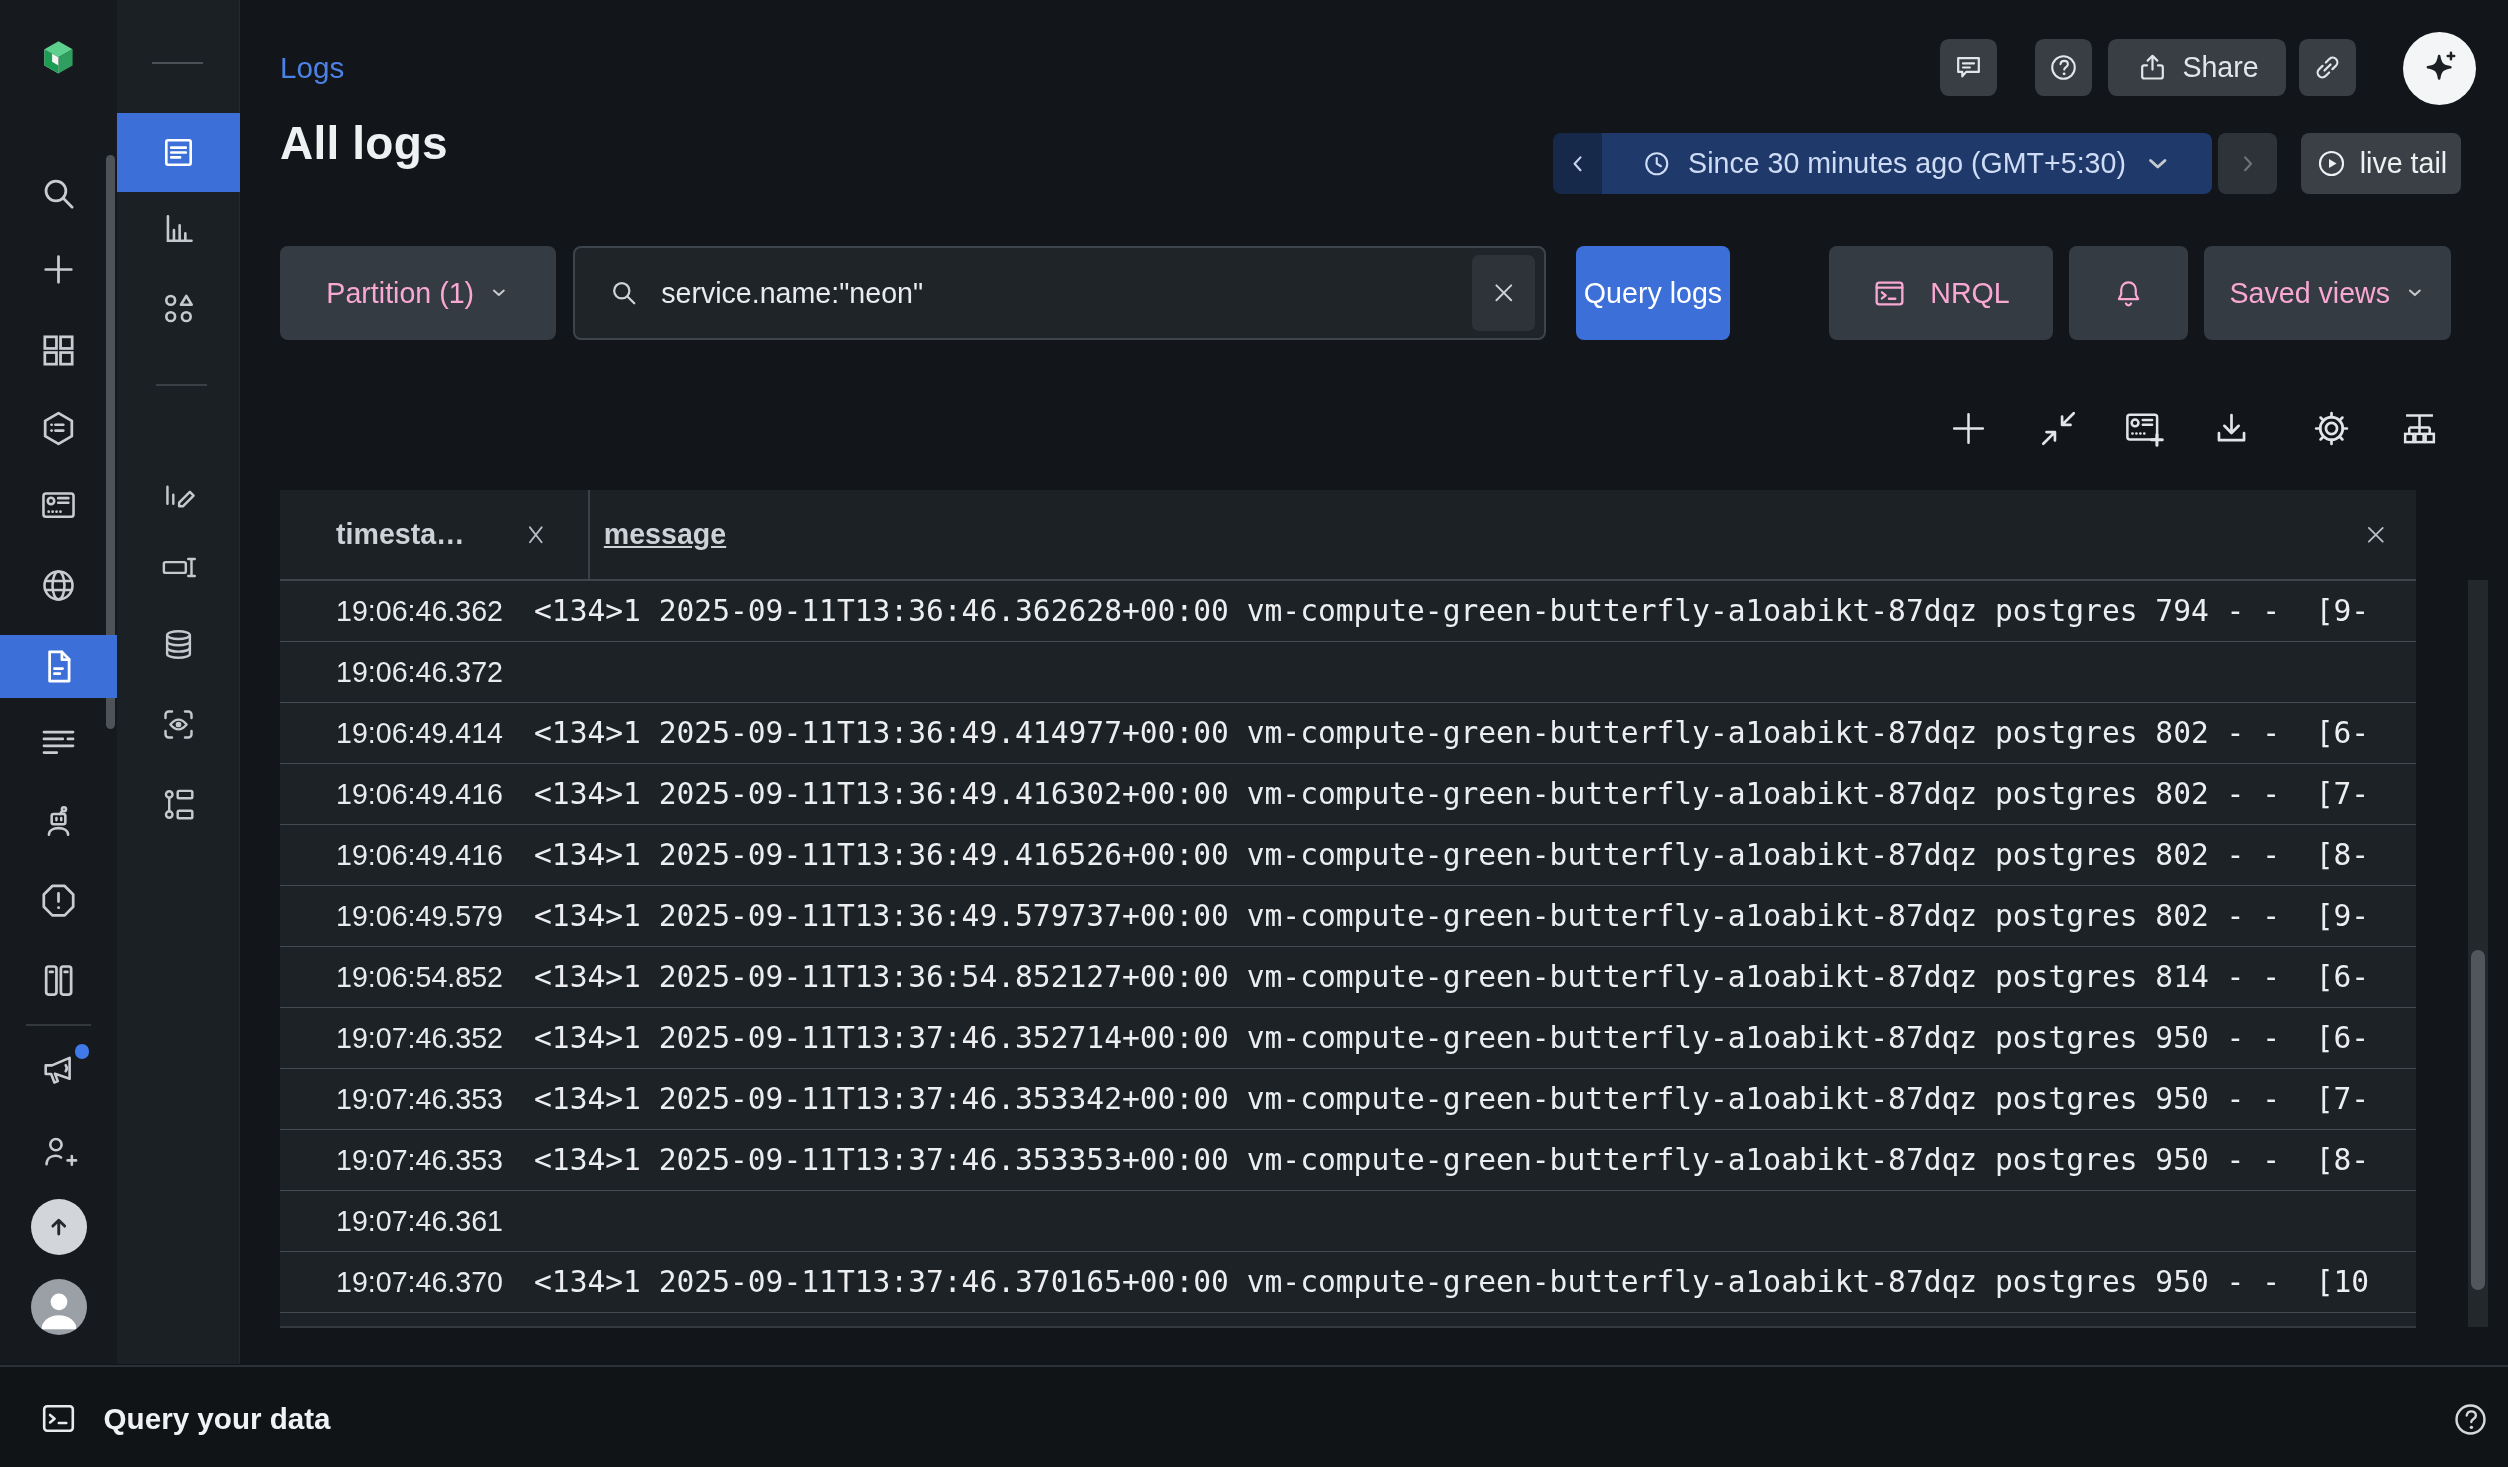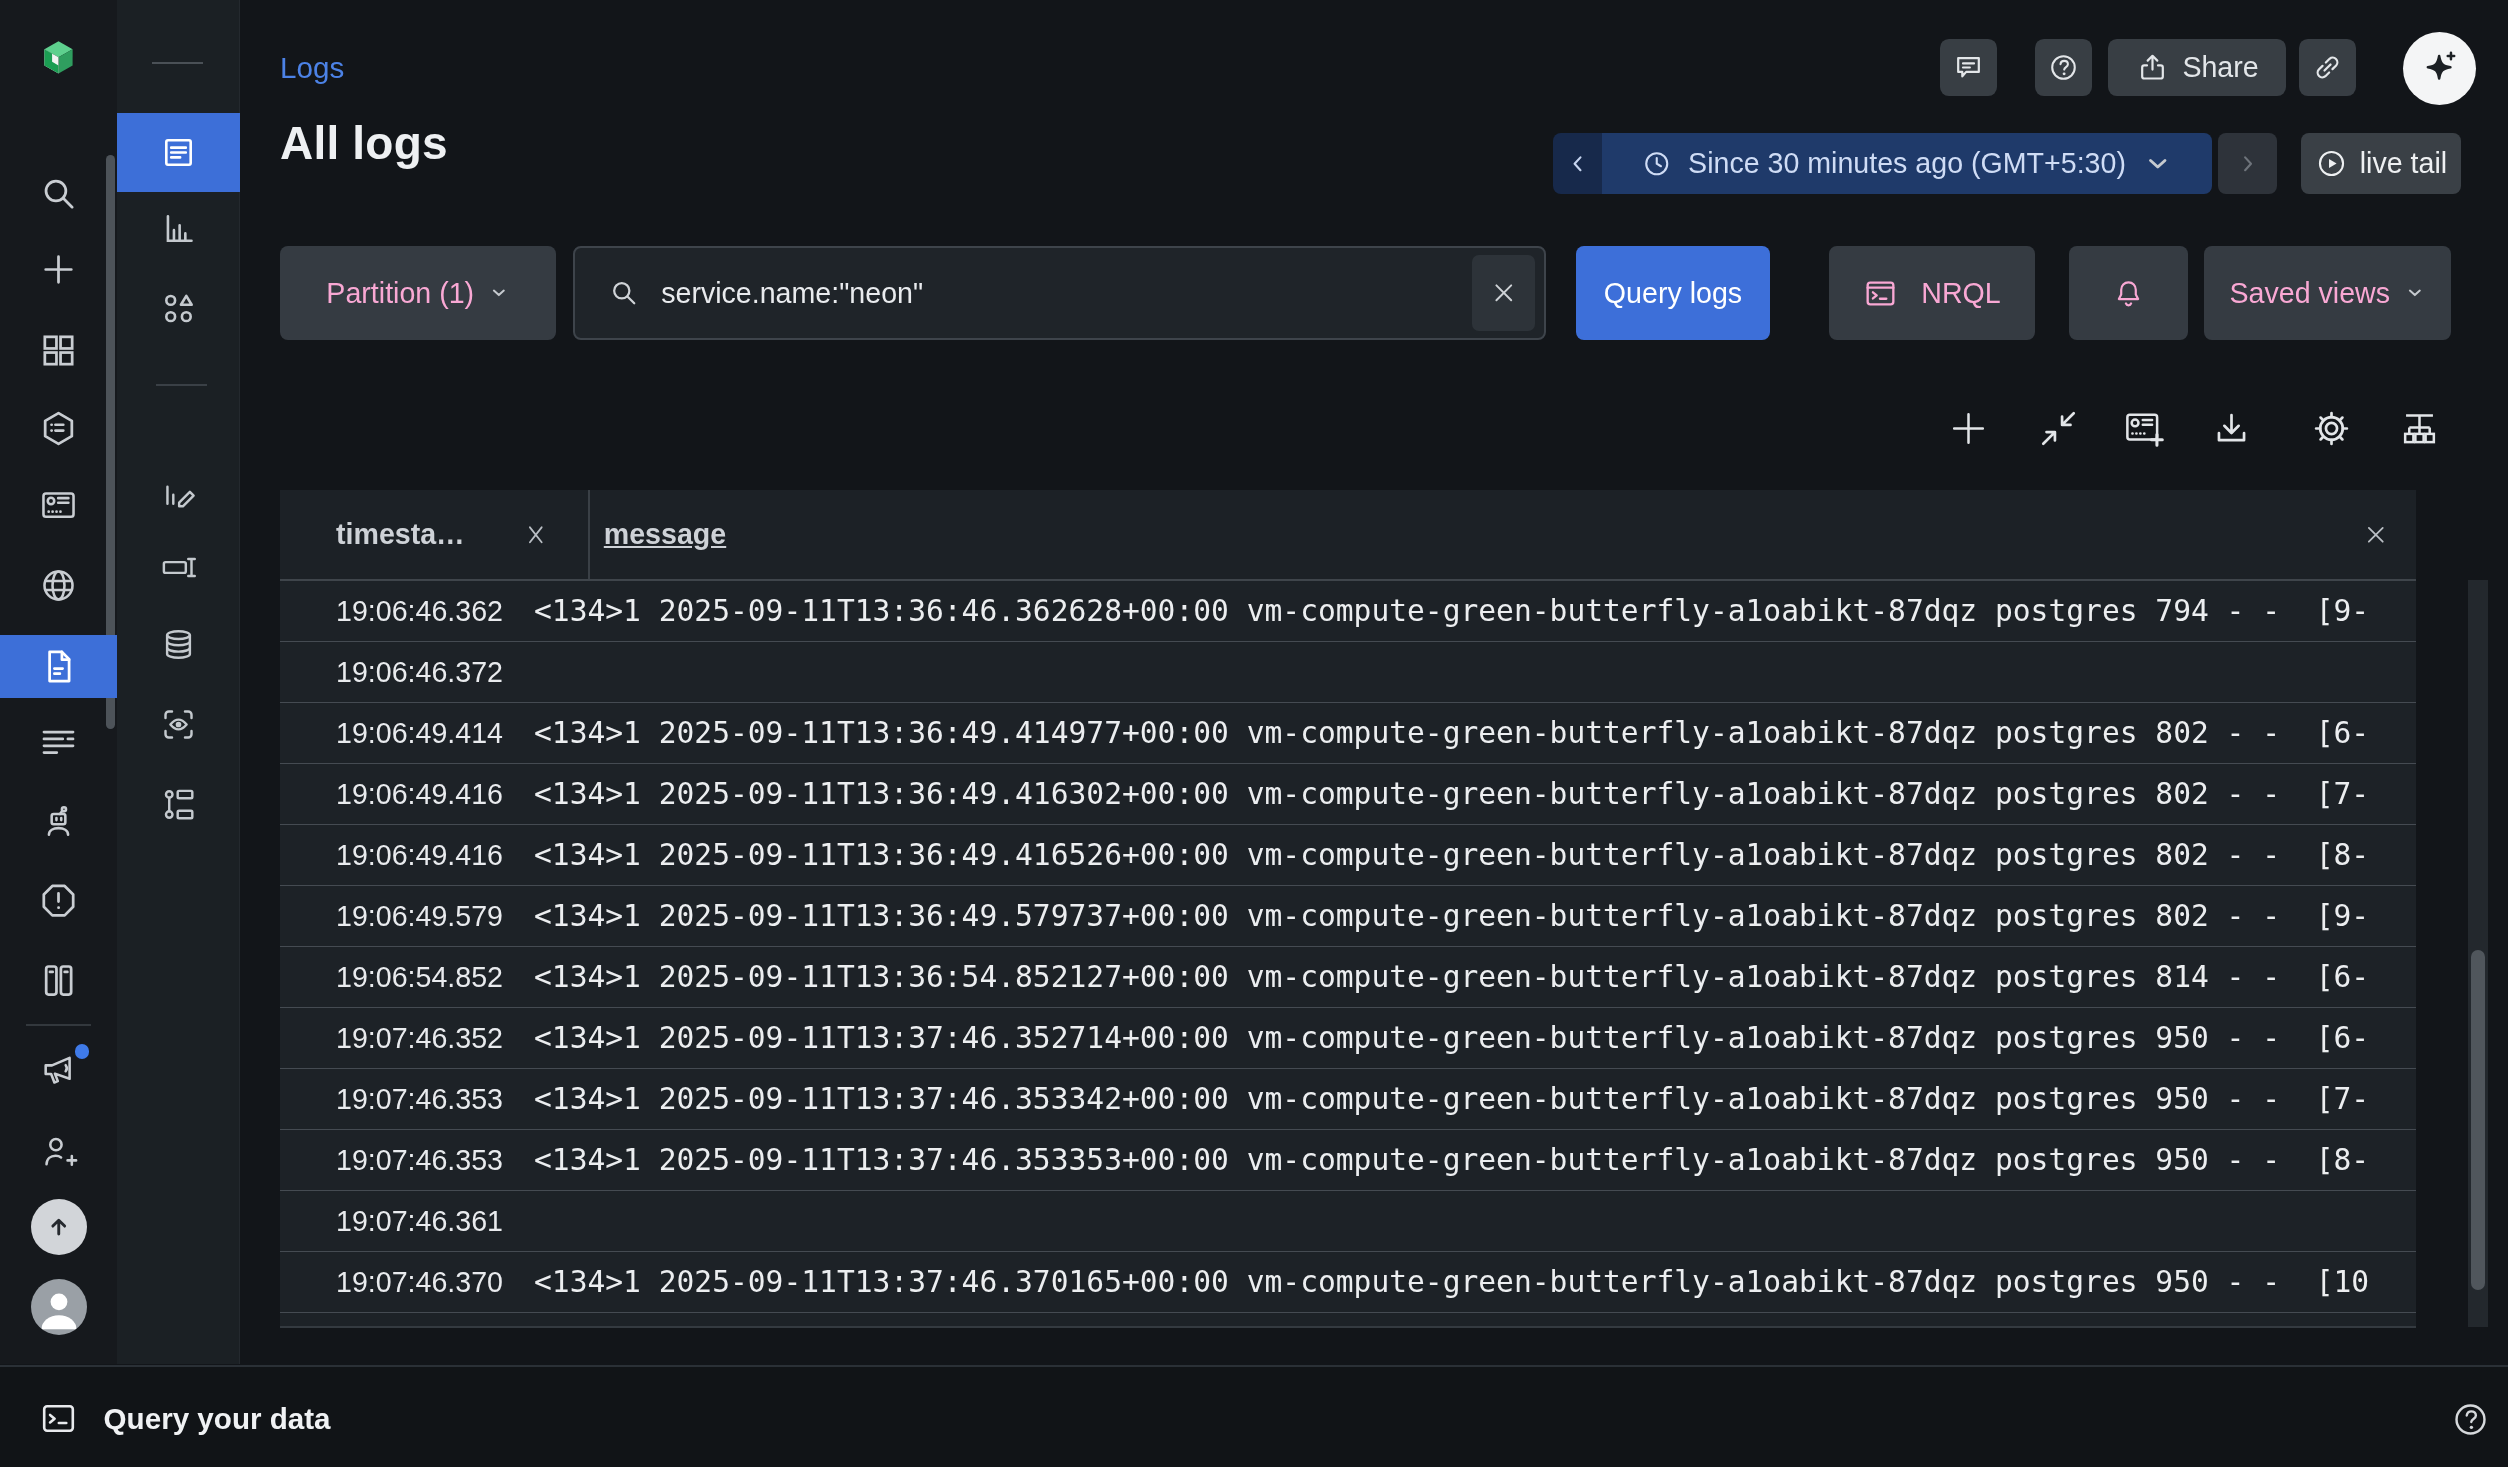--- a/index.html
+++ b/index.html
@@ -337,24 +337,24 @@
         <path d="M14.8 14.8L20 20"></path>
     </svg>
     <input class="search-input" type="text" value="service.name:&quot;neon&quot;" style="">
     <div class="search-clear">
       <svg viewBox="0 0 24 24" fill="none" stroke="currentColor" stroke-width="1.6" stroke-linecap="round">
           <path d="M6 6l12 12M18 6L6 18"></path>
         </svg>
     </div>
   </div>
 
-  <div class="pill primary" style="left:1336px; width:194px;">
+  <div class="pill primary" style="left:1336px; width:154px;">
     <span>Query logs</span>
   </div>
-  <div class="pill" style="left:1589px; width:206px; gap:23px;">
+  <div class="pill" style="left:1589px; width:224px; gap:23px;">
     <svg class="btn-ic" viewBox="0 0 24 24" fill="none" stroke="currentColor" stroke-width="1.6" stroke-linecap="round" stroke-linejoin="round">
       <rect x="3.2" y="4.5" width="17.6" height="15" rx="1.8"></rect>
         <path d="M3.2 8h17.6"></path>
       <path d="M6.8 11.2l2.6 2.1-2.6 2.1M11.6 15.6h4.4"></path>
     </svg>
     <span>NRQL</span>
   </div>
   <div class="pill" style="left:1829px; width:119px;">
     <svg class="btn-ic" viewBox="0 0 24 24" fill="none" stroke="currentColor" stroke-width="1.5" stroke-linecap="round" stroke-linejoin="round">
       <path d="M12 4.4c-2.9 0-5 2.2-5 5v3.3l-1.6 3.1h13.2L17 12.7V9.4c0-2.8-2.1-5-5-5z"></path>

